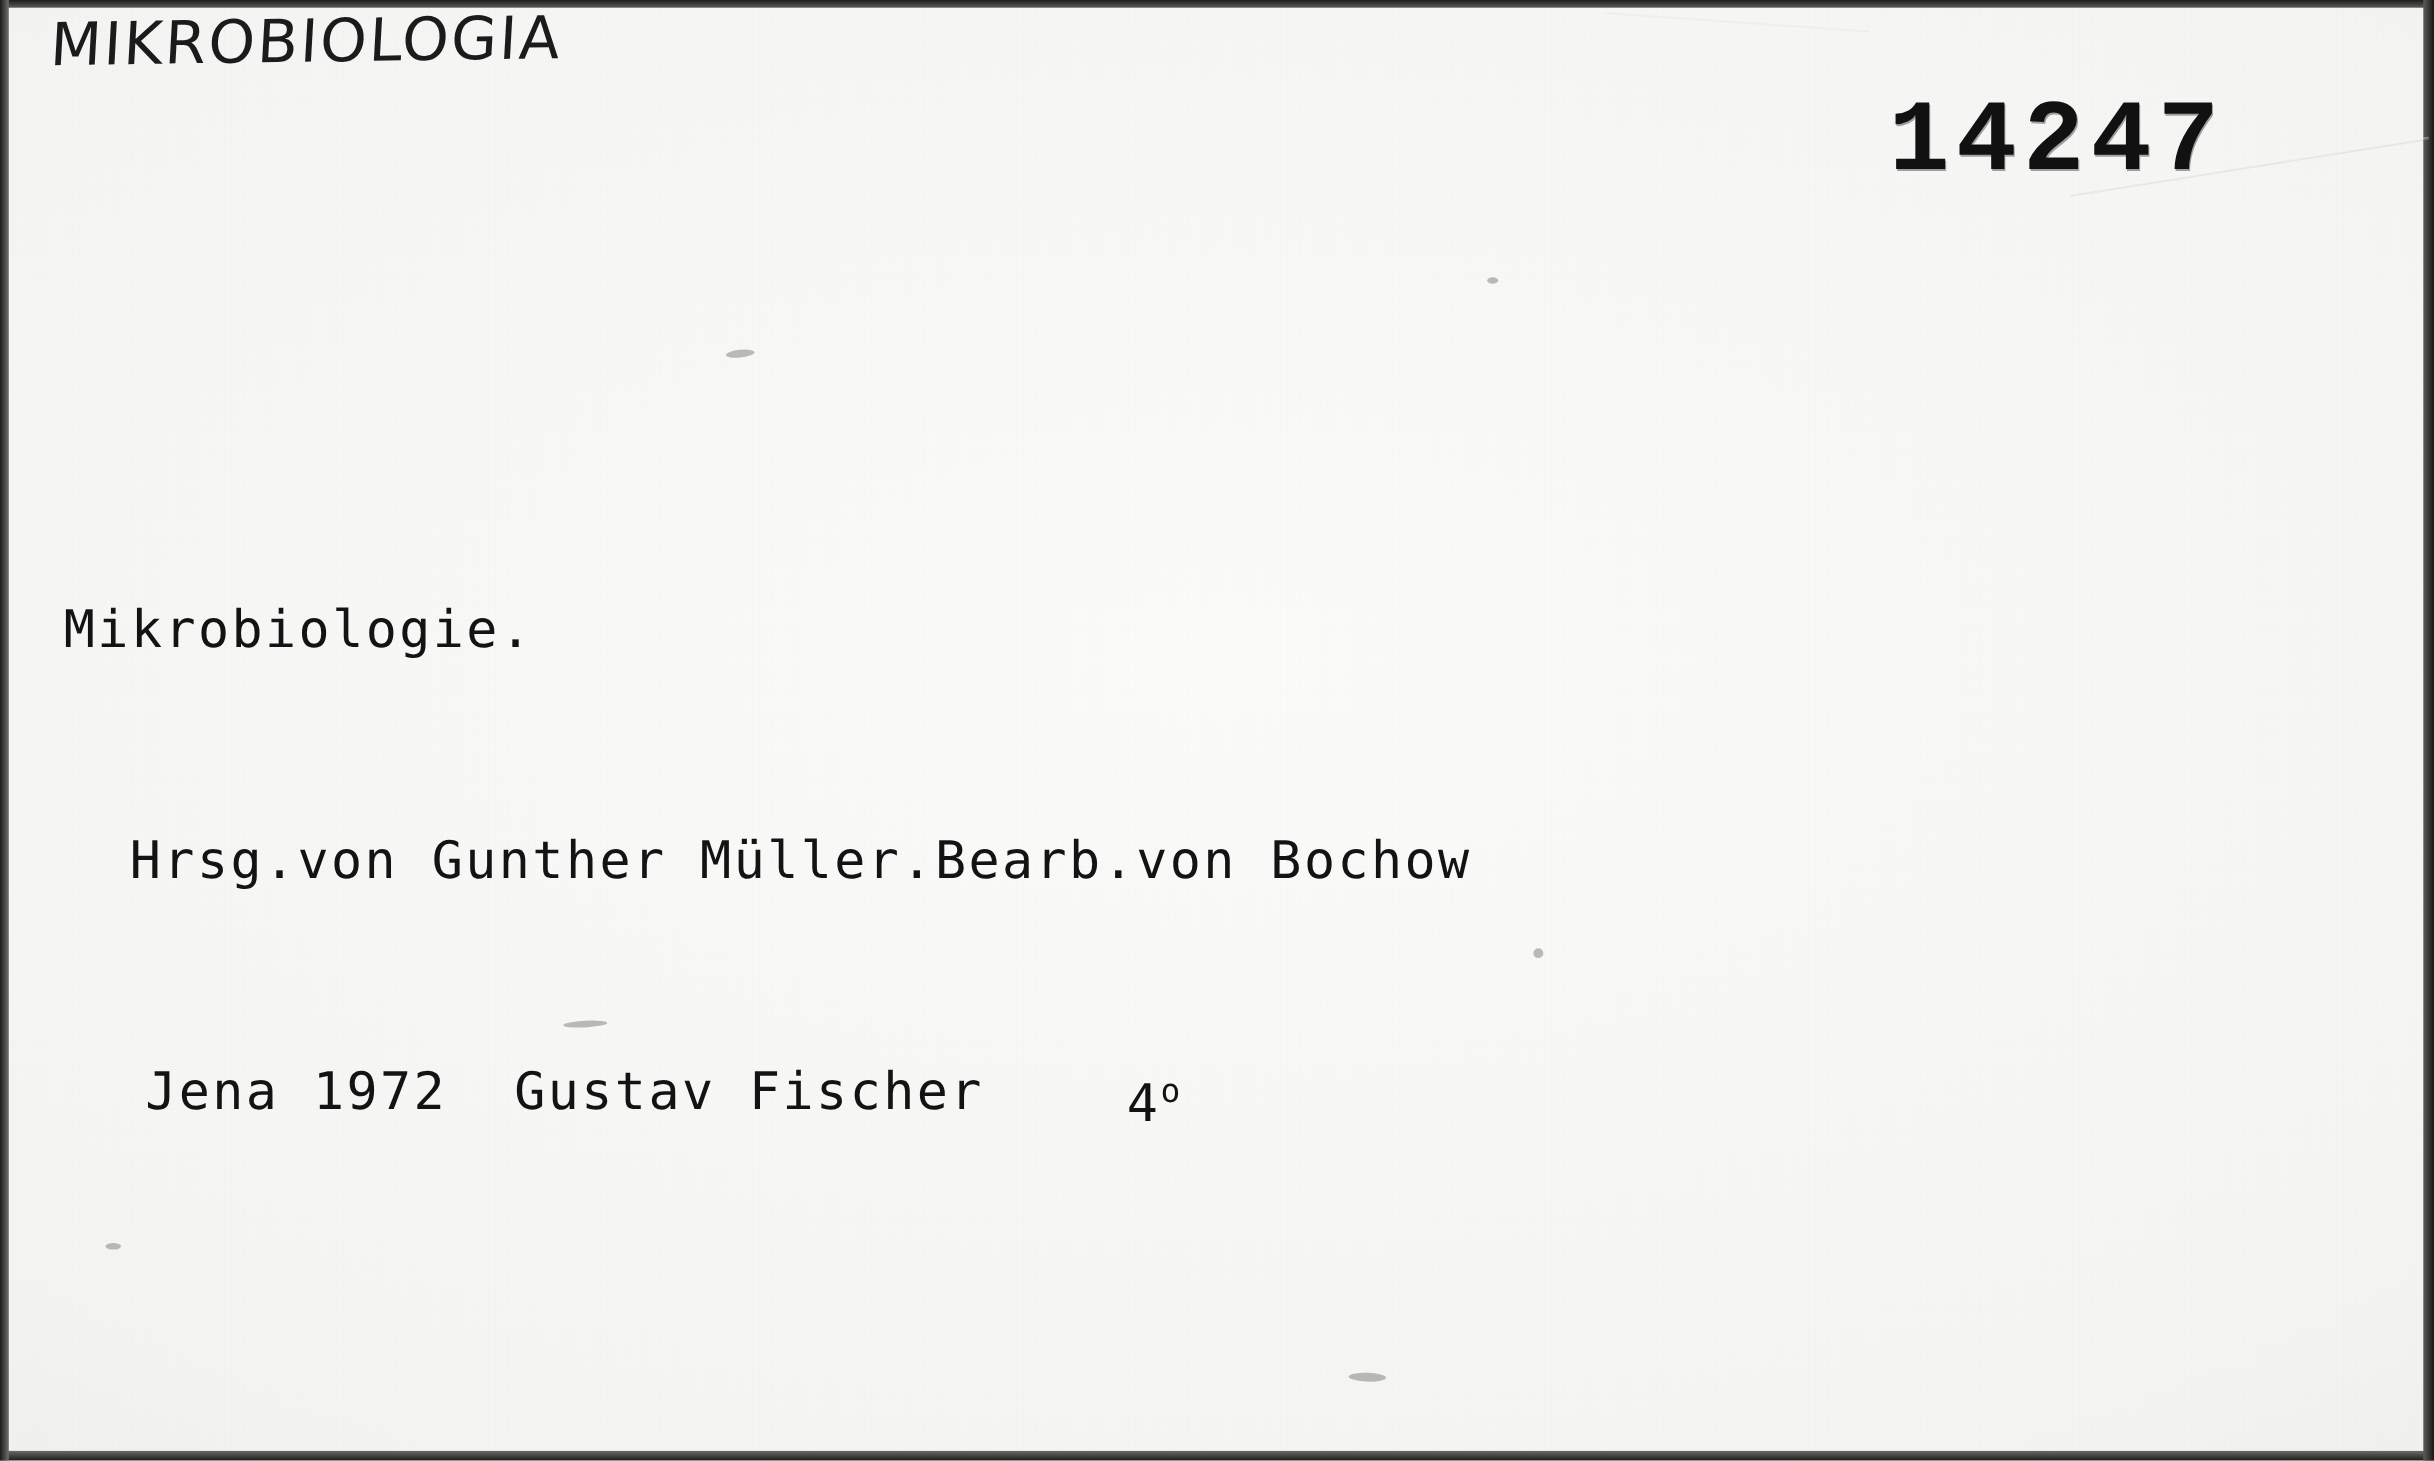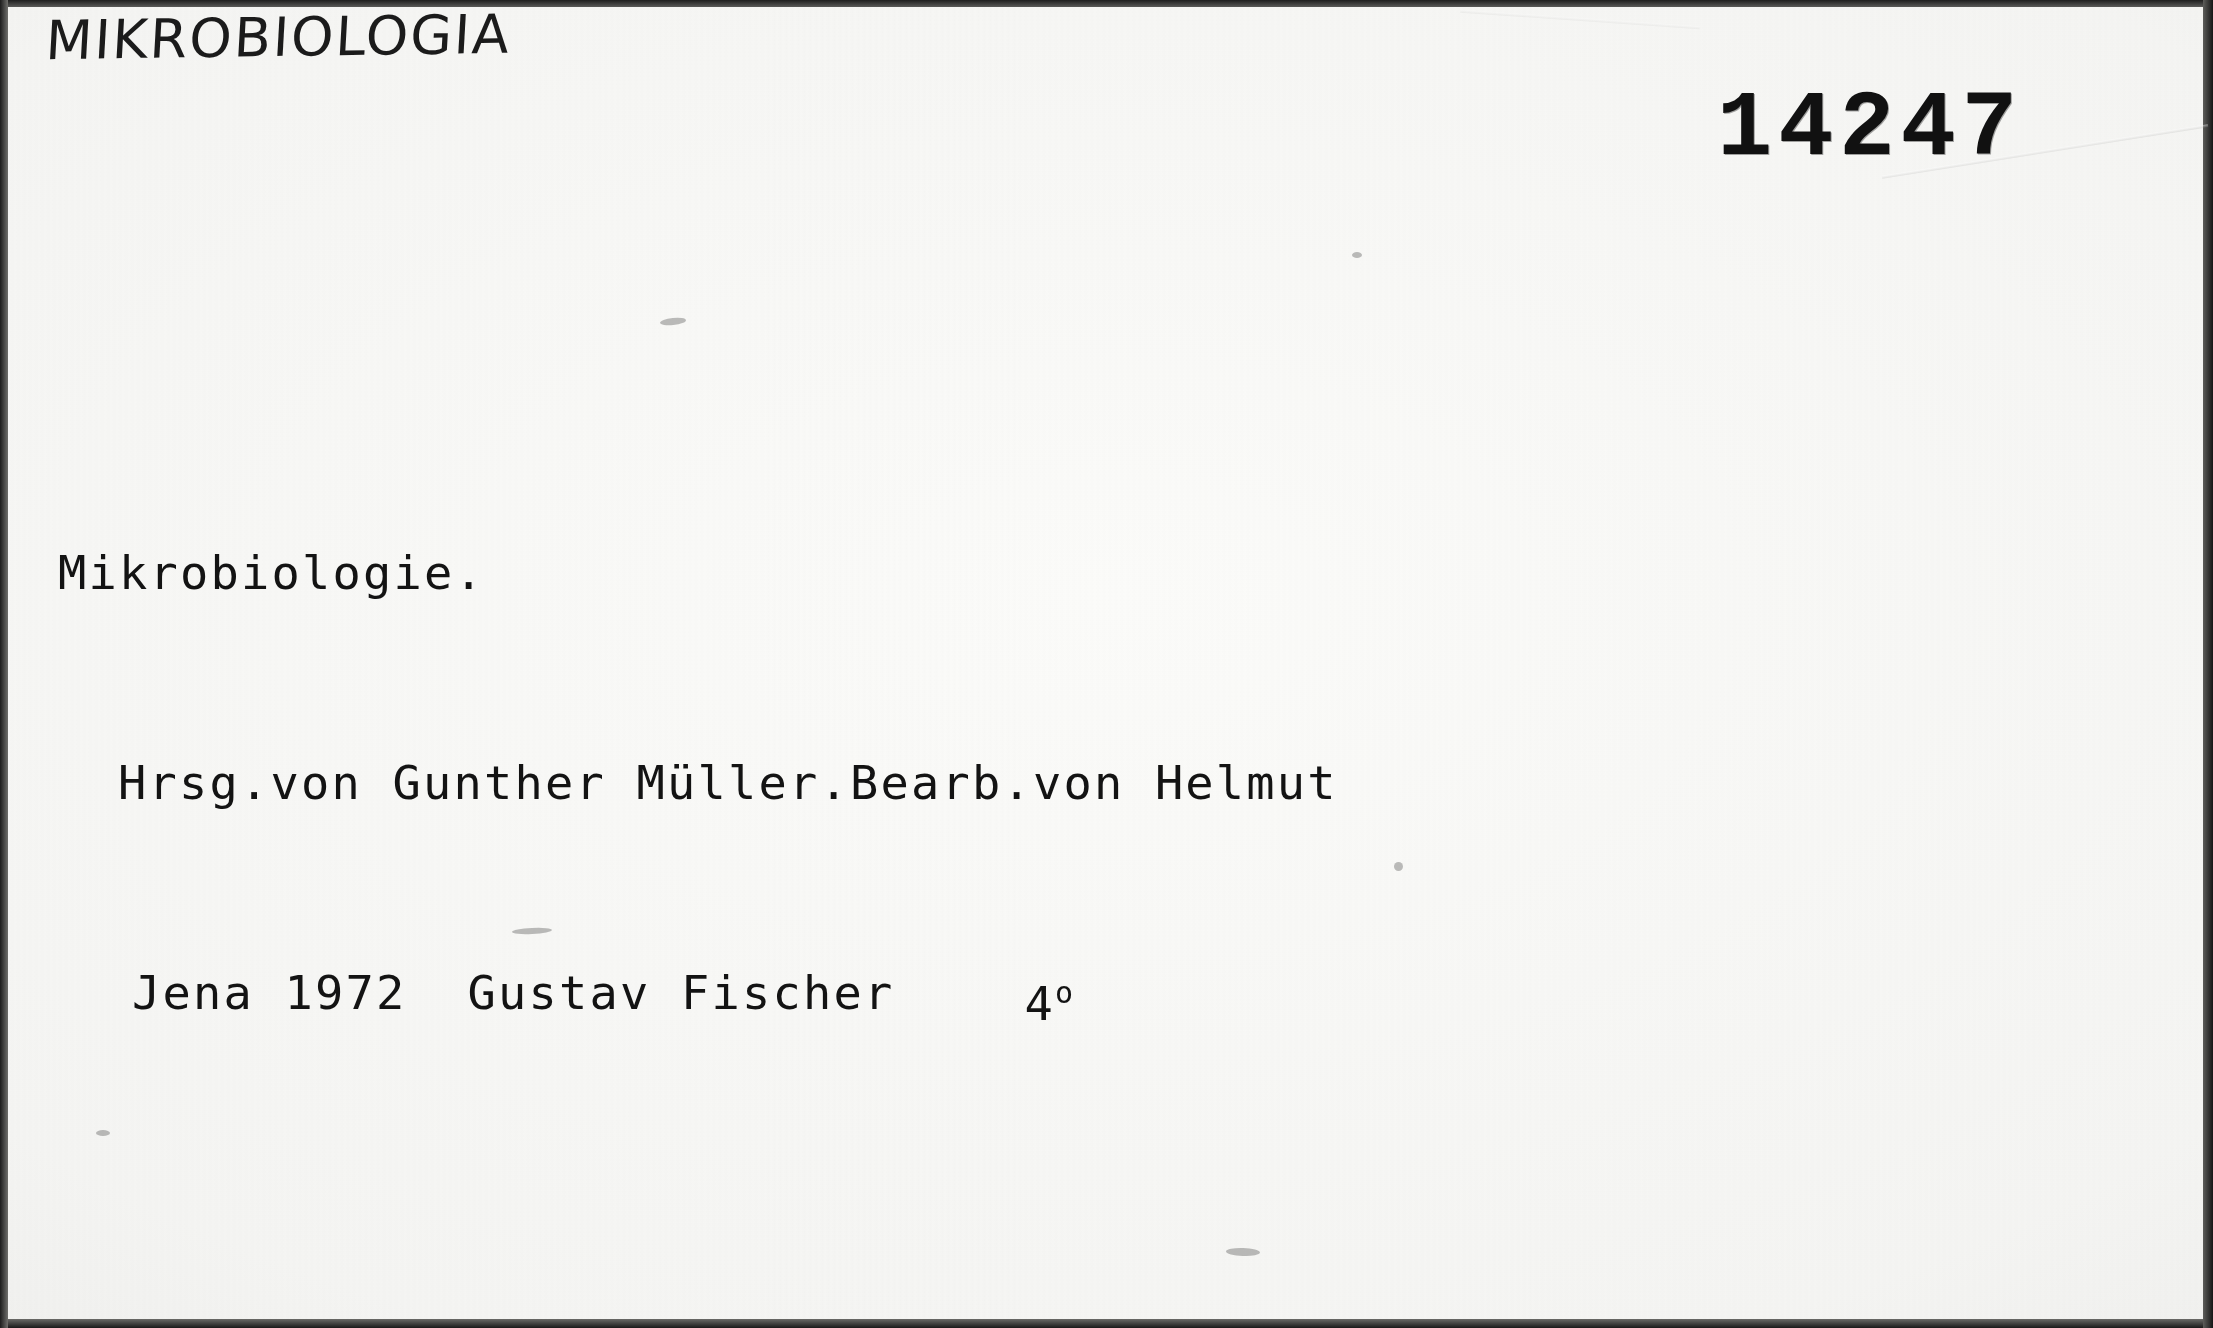--- a/index.html
+++ b/index.html
@@ -140,21 +140,21 @@
   <div class="speck" style="left:512px; top:928px; width:40px; height:6px; transform:rotate(-3deg);"></div>
   <div class="speck" style="left:1226px; top:1248px; width:34px; height:8px; transform:rotate(2deg);"></div>
   <div class="speck" style="left:96px; top:1130px; width:14px; height:6px;"></div>
 
   <div id="handwritten">MIKROBIOLOGIA</div>
 
   <div id="accession">14247</div>
 
   <div id="typed">
     <div class="line">Mikrobiologie.</div>
-    <div class="line indent-1">Hrsg.von Gunther Müller.Bearb.von Helmut</div>
+    <div class="line indent-1">Hrsg.von Gunther Müller.Bearb.von Bochow</div>
     <div class="line jena">
       <span class="jena-text">Jena 1972  Gustav Fischer</span>
       <span class="format"><span>4</span><span class="sup">o</span></span>
     </div>
     
     
   </div>
 </div>
 
 </body></html>

